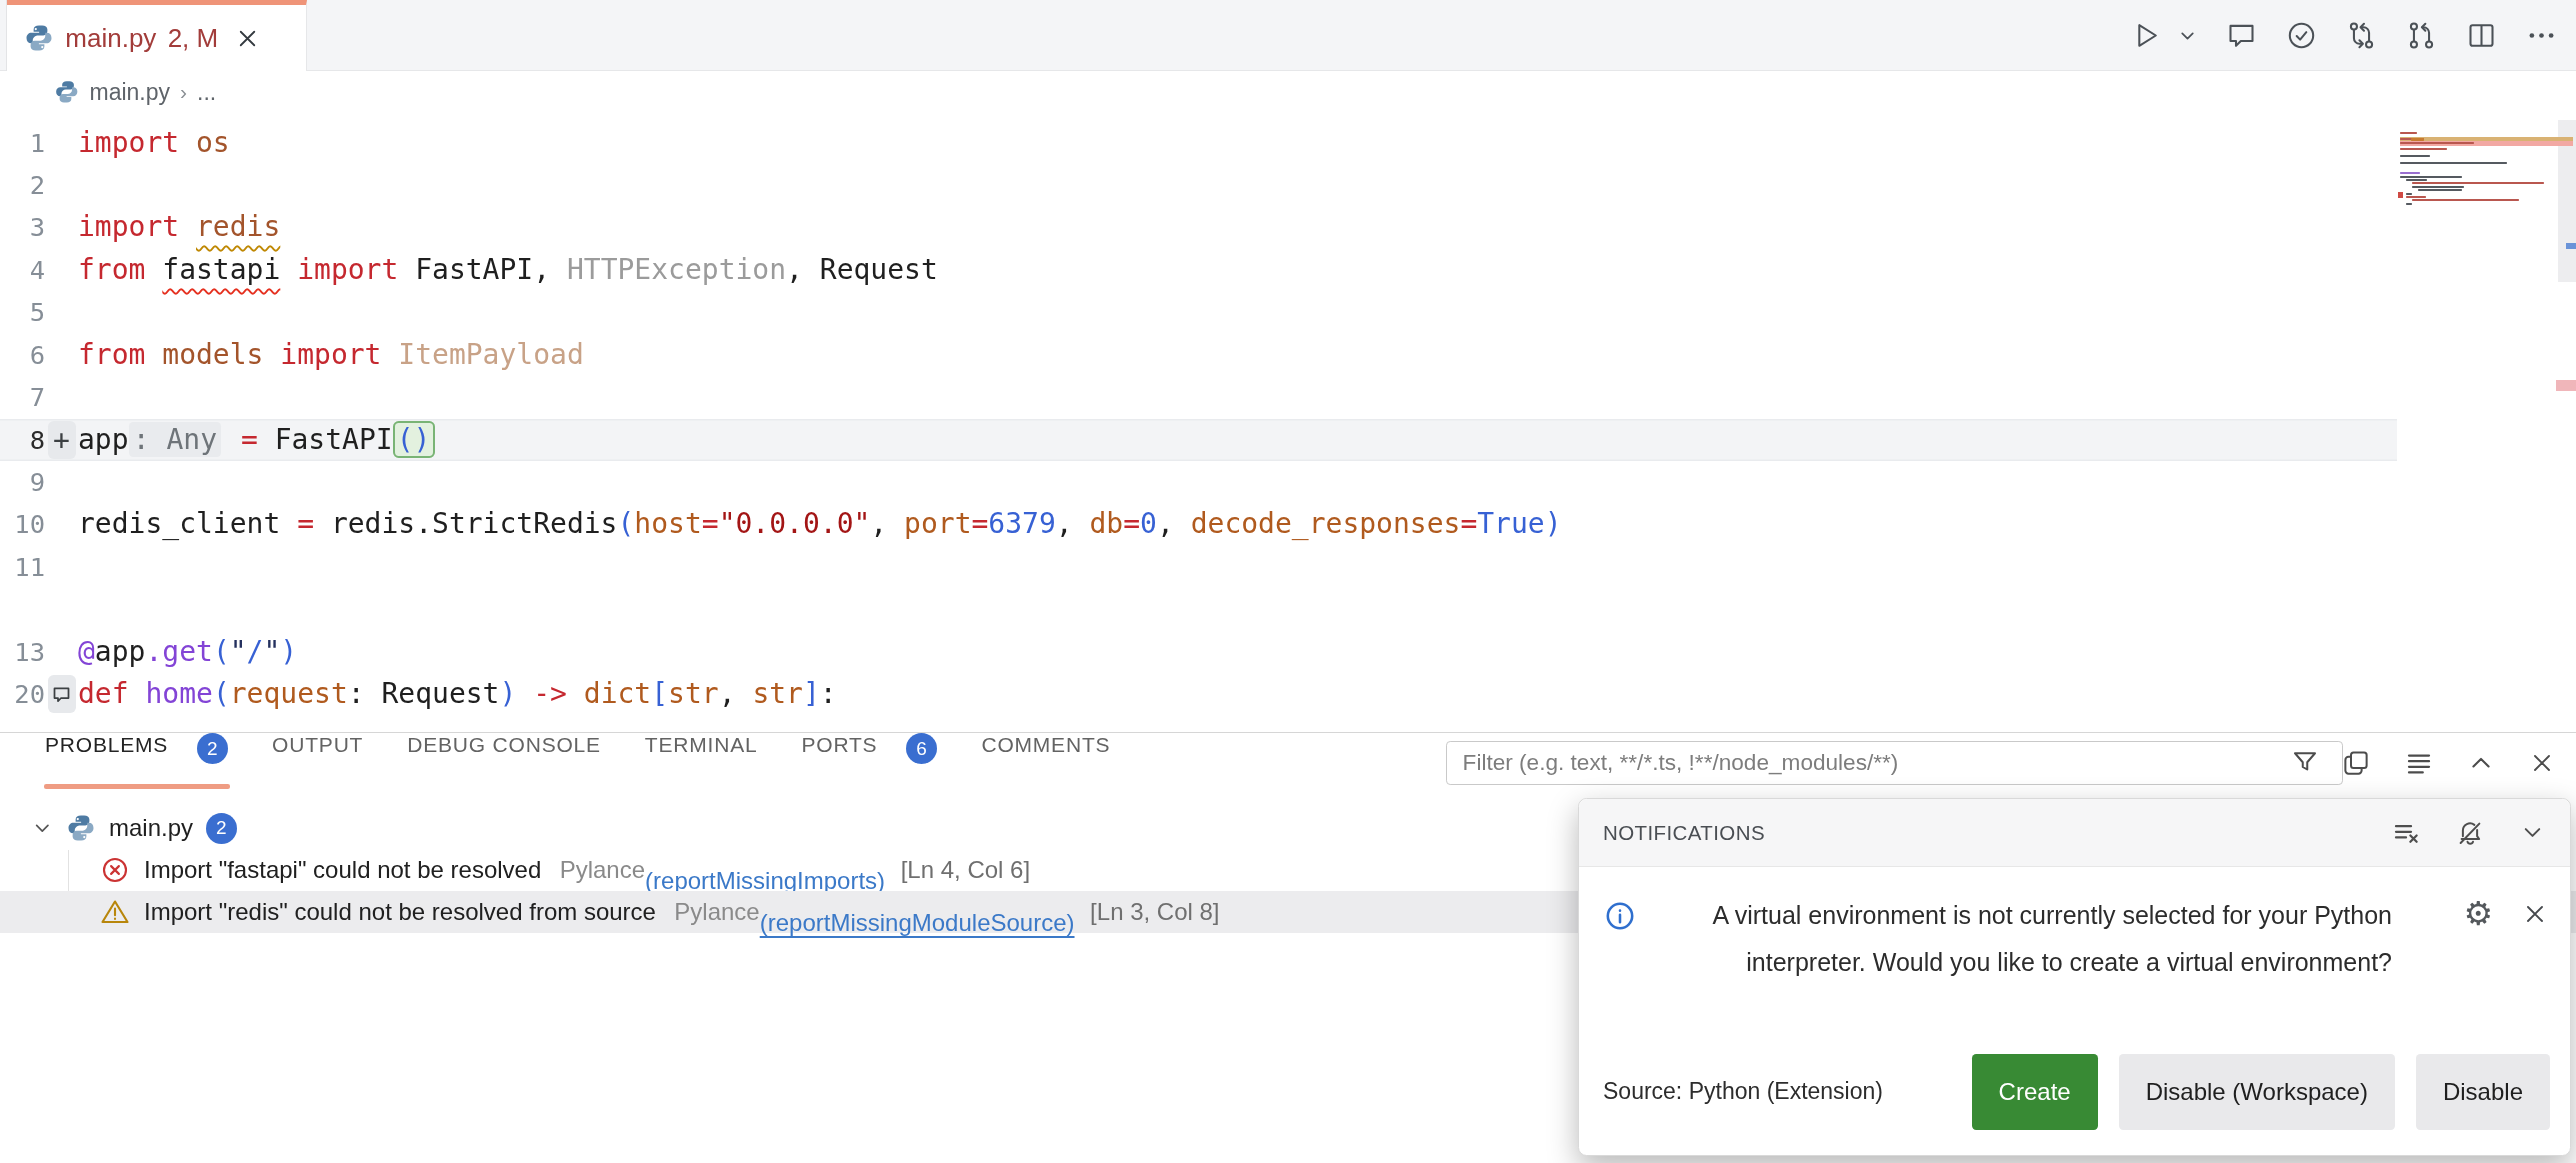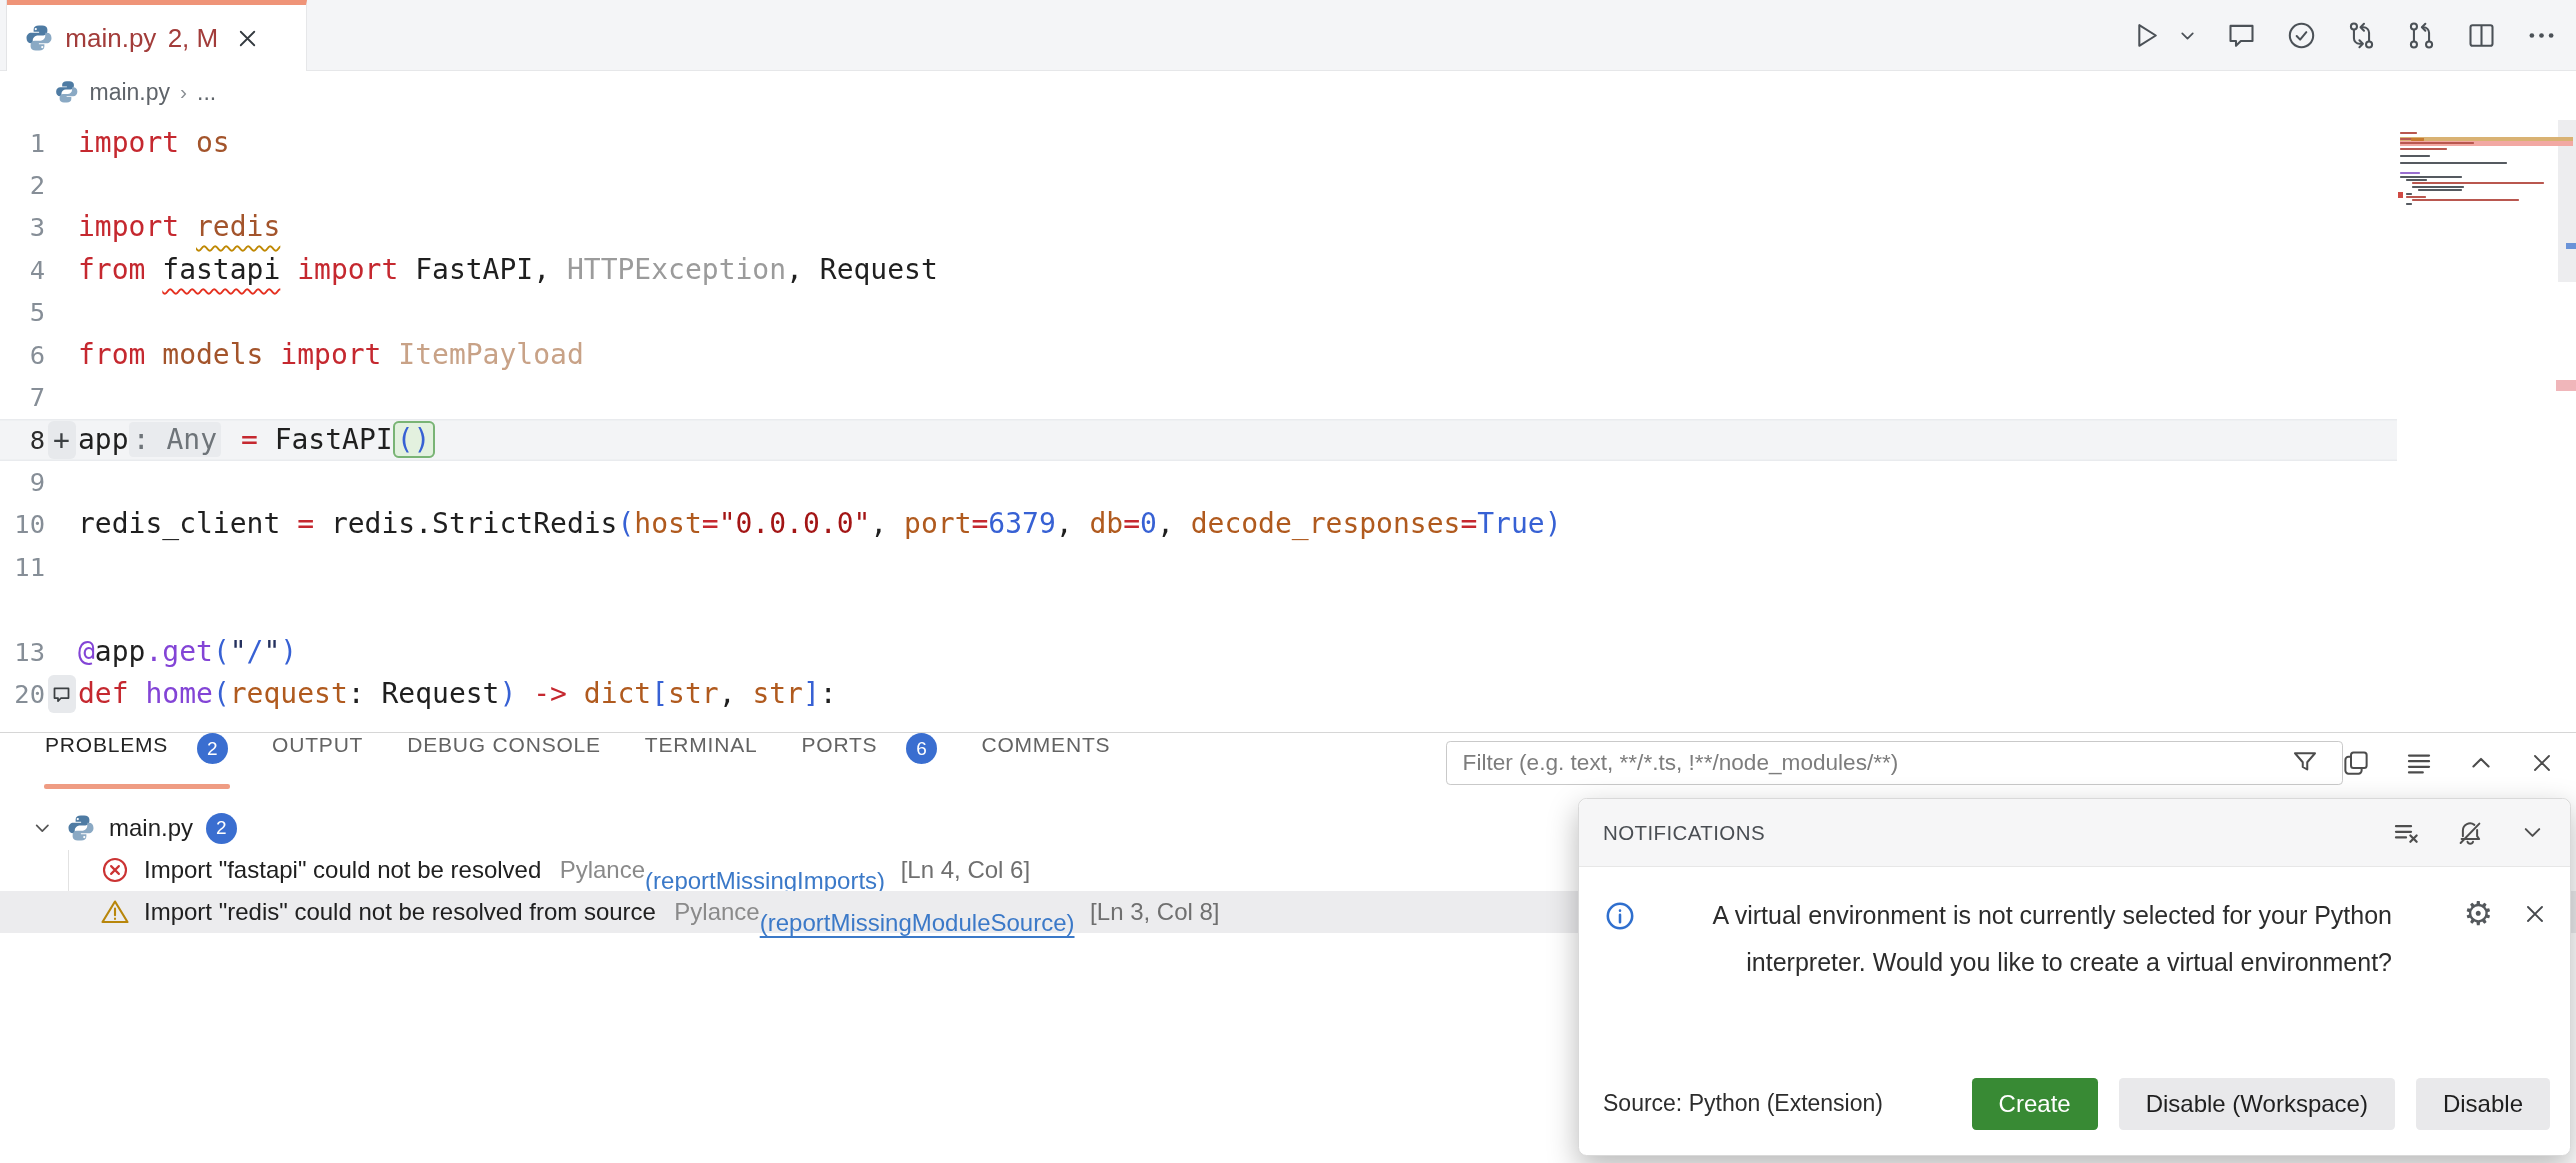--- a/index.html
+++ b/index.html
@@ -101,21 +101,21 @@
               align-items:center;padding:0 24px;box-sizing:border-box;}
   .notif-title{font-size:20.5px;letter-spacing:0.4px;color:#4a4e53;}
   .notif-head-actions{margin-left:auto;display:flex;align-items:center;gap:34px;color:#4e4e4e;}
   .notif-body{position:absolute;left:24px;top:93px;display:flex;gap:5px;text-align:right;}
   .notif-msg{width:750px;font-size:25px;line-height:47px;color:#2c2c2c;}
   .notif-side{position:absolute;right:21px;top:98px;display:flex;align-items:center;gap:28px;color:#54585c;}
   .gear{font-family:"DejaVu Sans",sans-serif;font-size:33px;line-height:33px;cursor:pointer;}
   .notif-foot{position:absolute;left:24px;right:20px;bottom:25.5px;display:flex;align-items:center;gap:33px;}
   .notif-src{font-size:23px;color:#2d2d2d;}
   .nbtns{margin-left:auto;display:flex;gap:21px;}
-  .nbtn{height:52px;padding:0 27px;border:none;border-radius:4.2px;background:#e9e9eb;color:#1f1f1f;
+  .nbtn{height:76px;padding:0 27px;border:none;border-radius:4.2px;background:#e9e9eb;color:#1f1f1f;
         font-size:24px;font-family:"Liberation Sans",sans-serif;display:flex;align-items:center;cursor:pointer;text-align:right;}
   .nbtn.primary{background:#388a34;color:#ffffff;}
 </style>
 </head>
 <body>
 
 <div id="root">
 
   <div class="tabbar">
     <div class="tabbar-leftline"></div>

